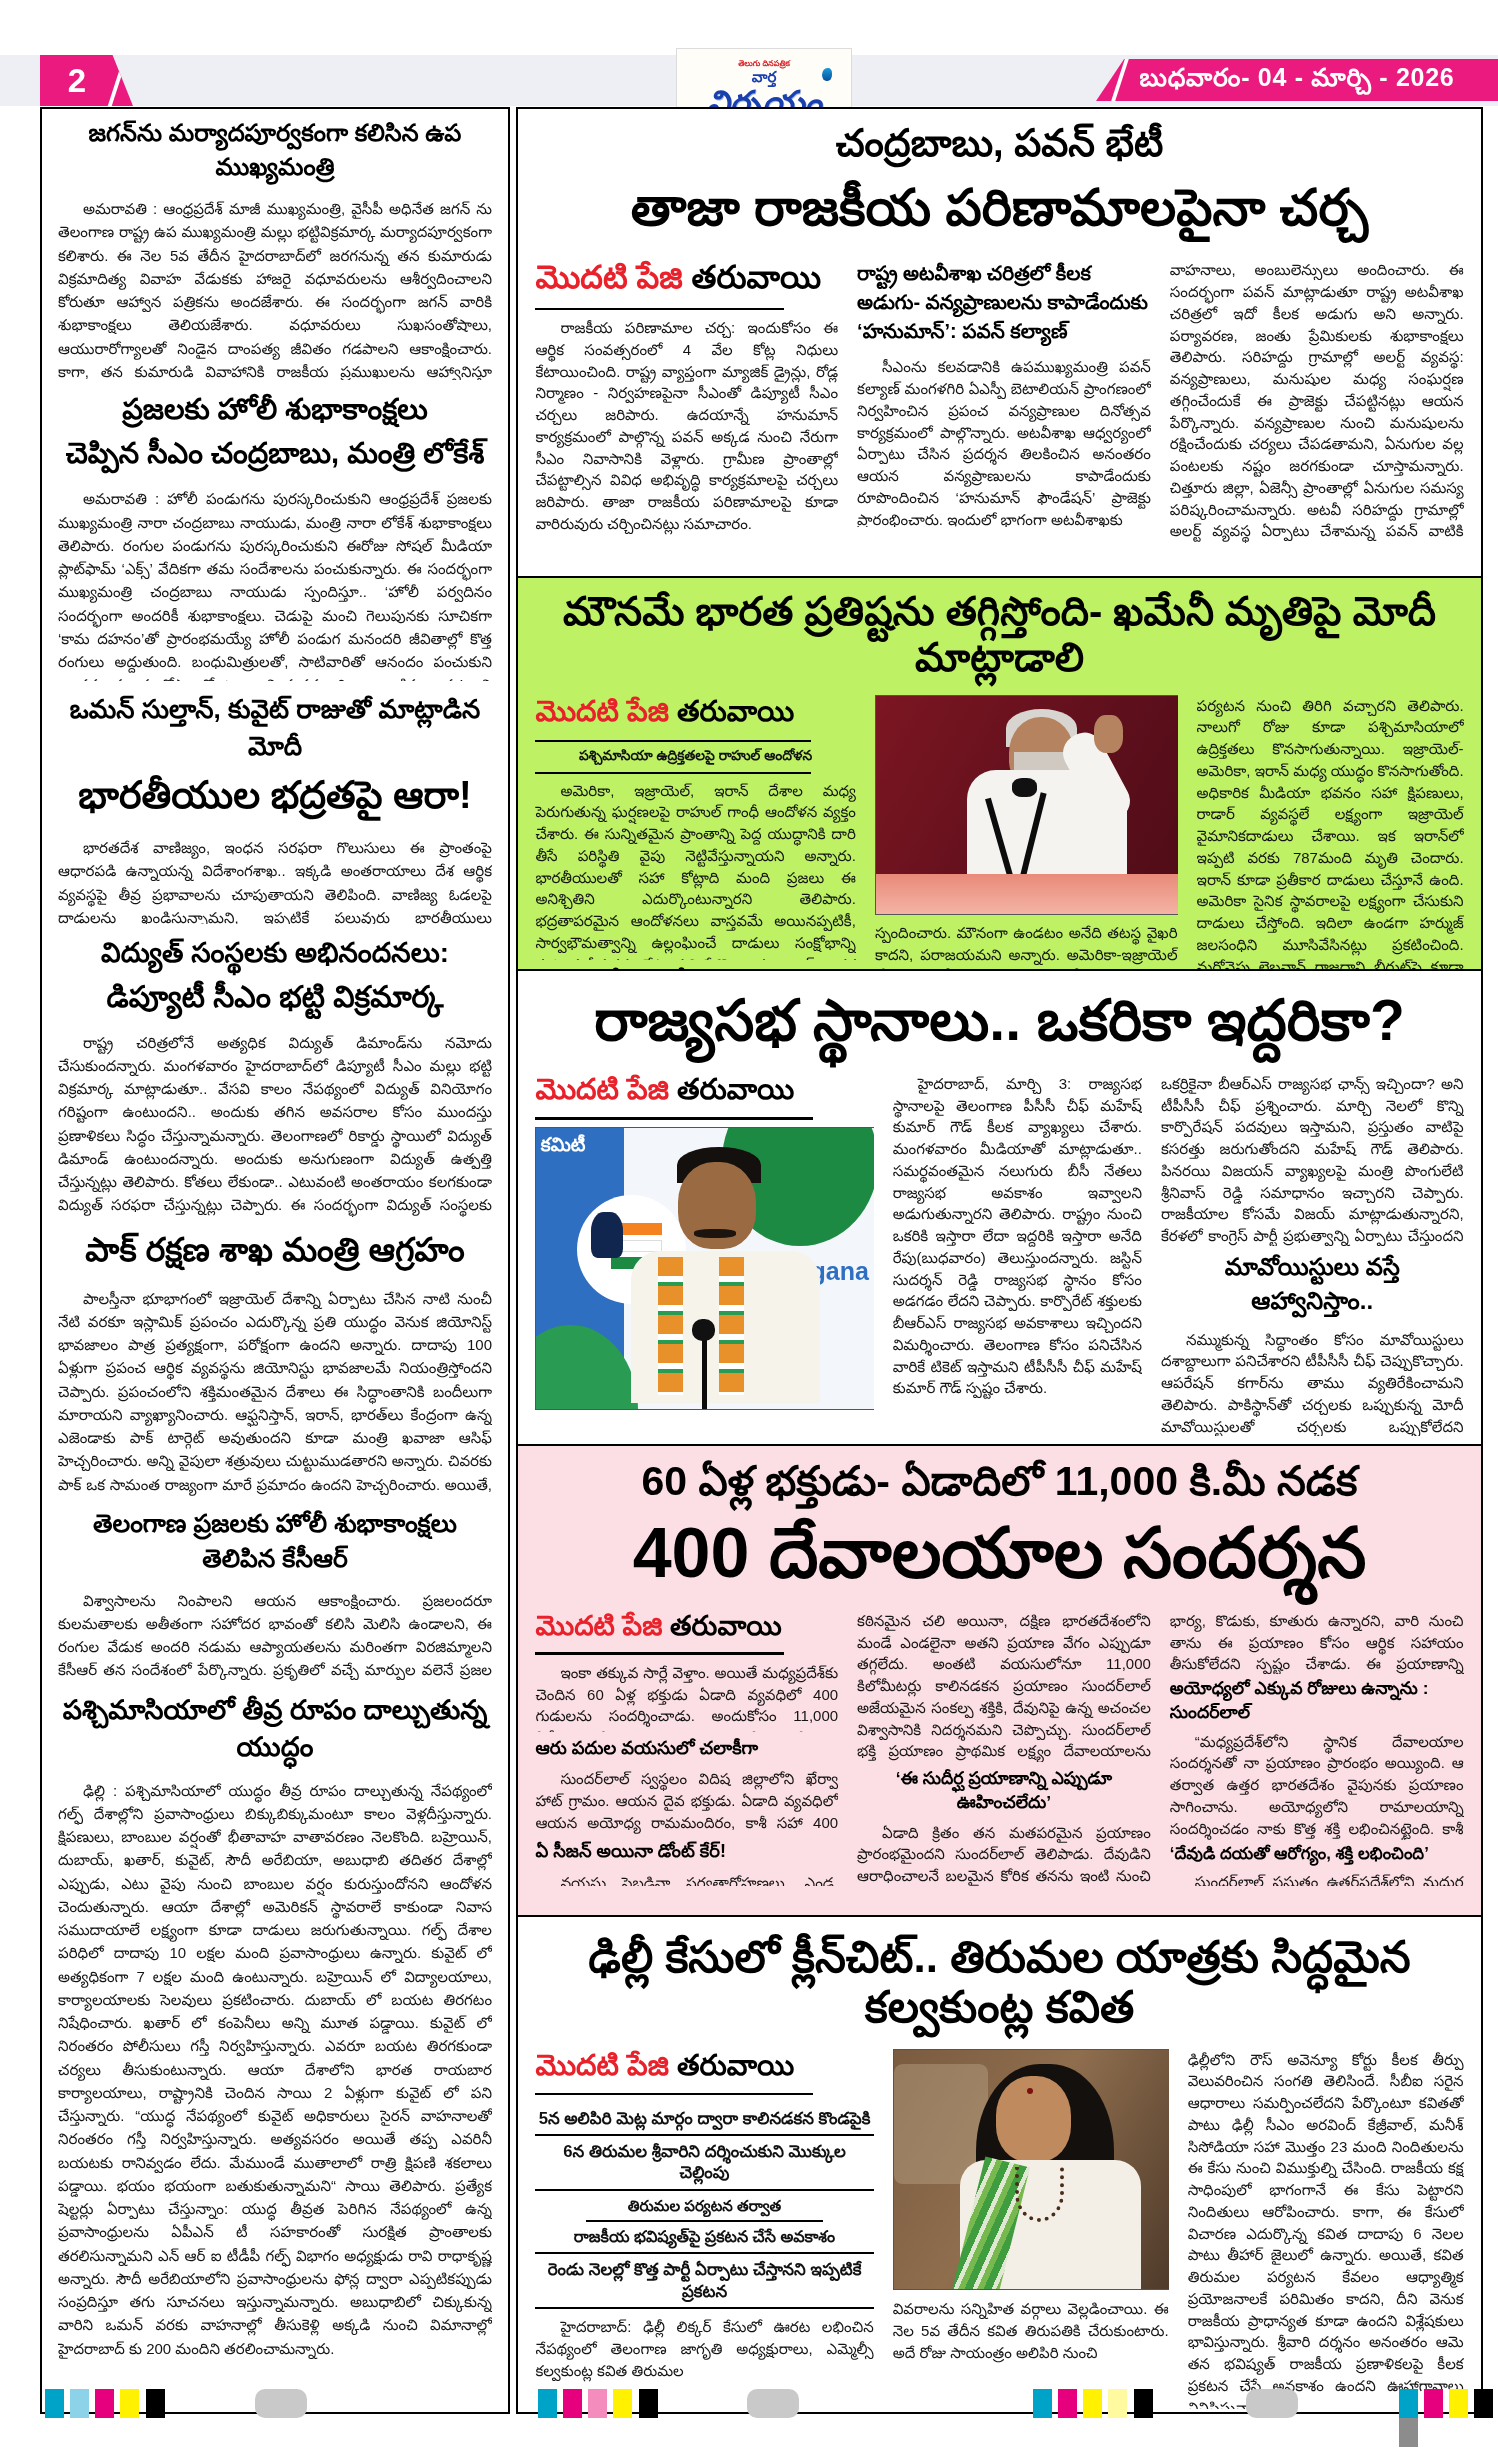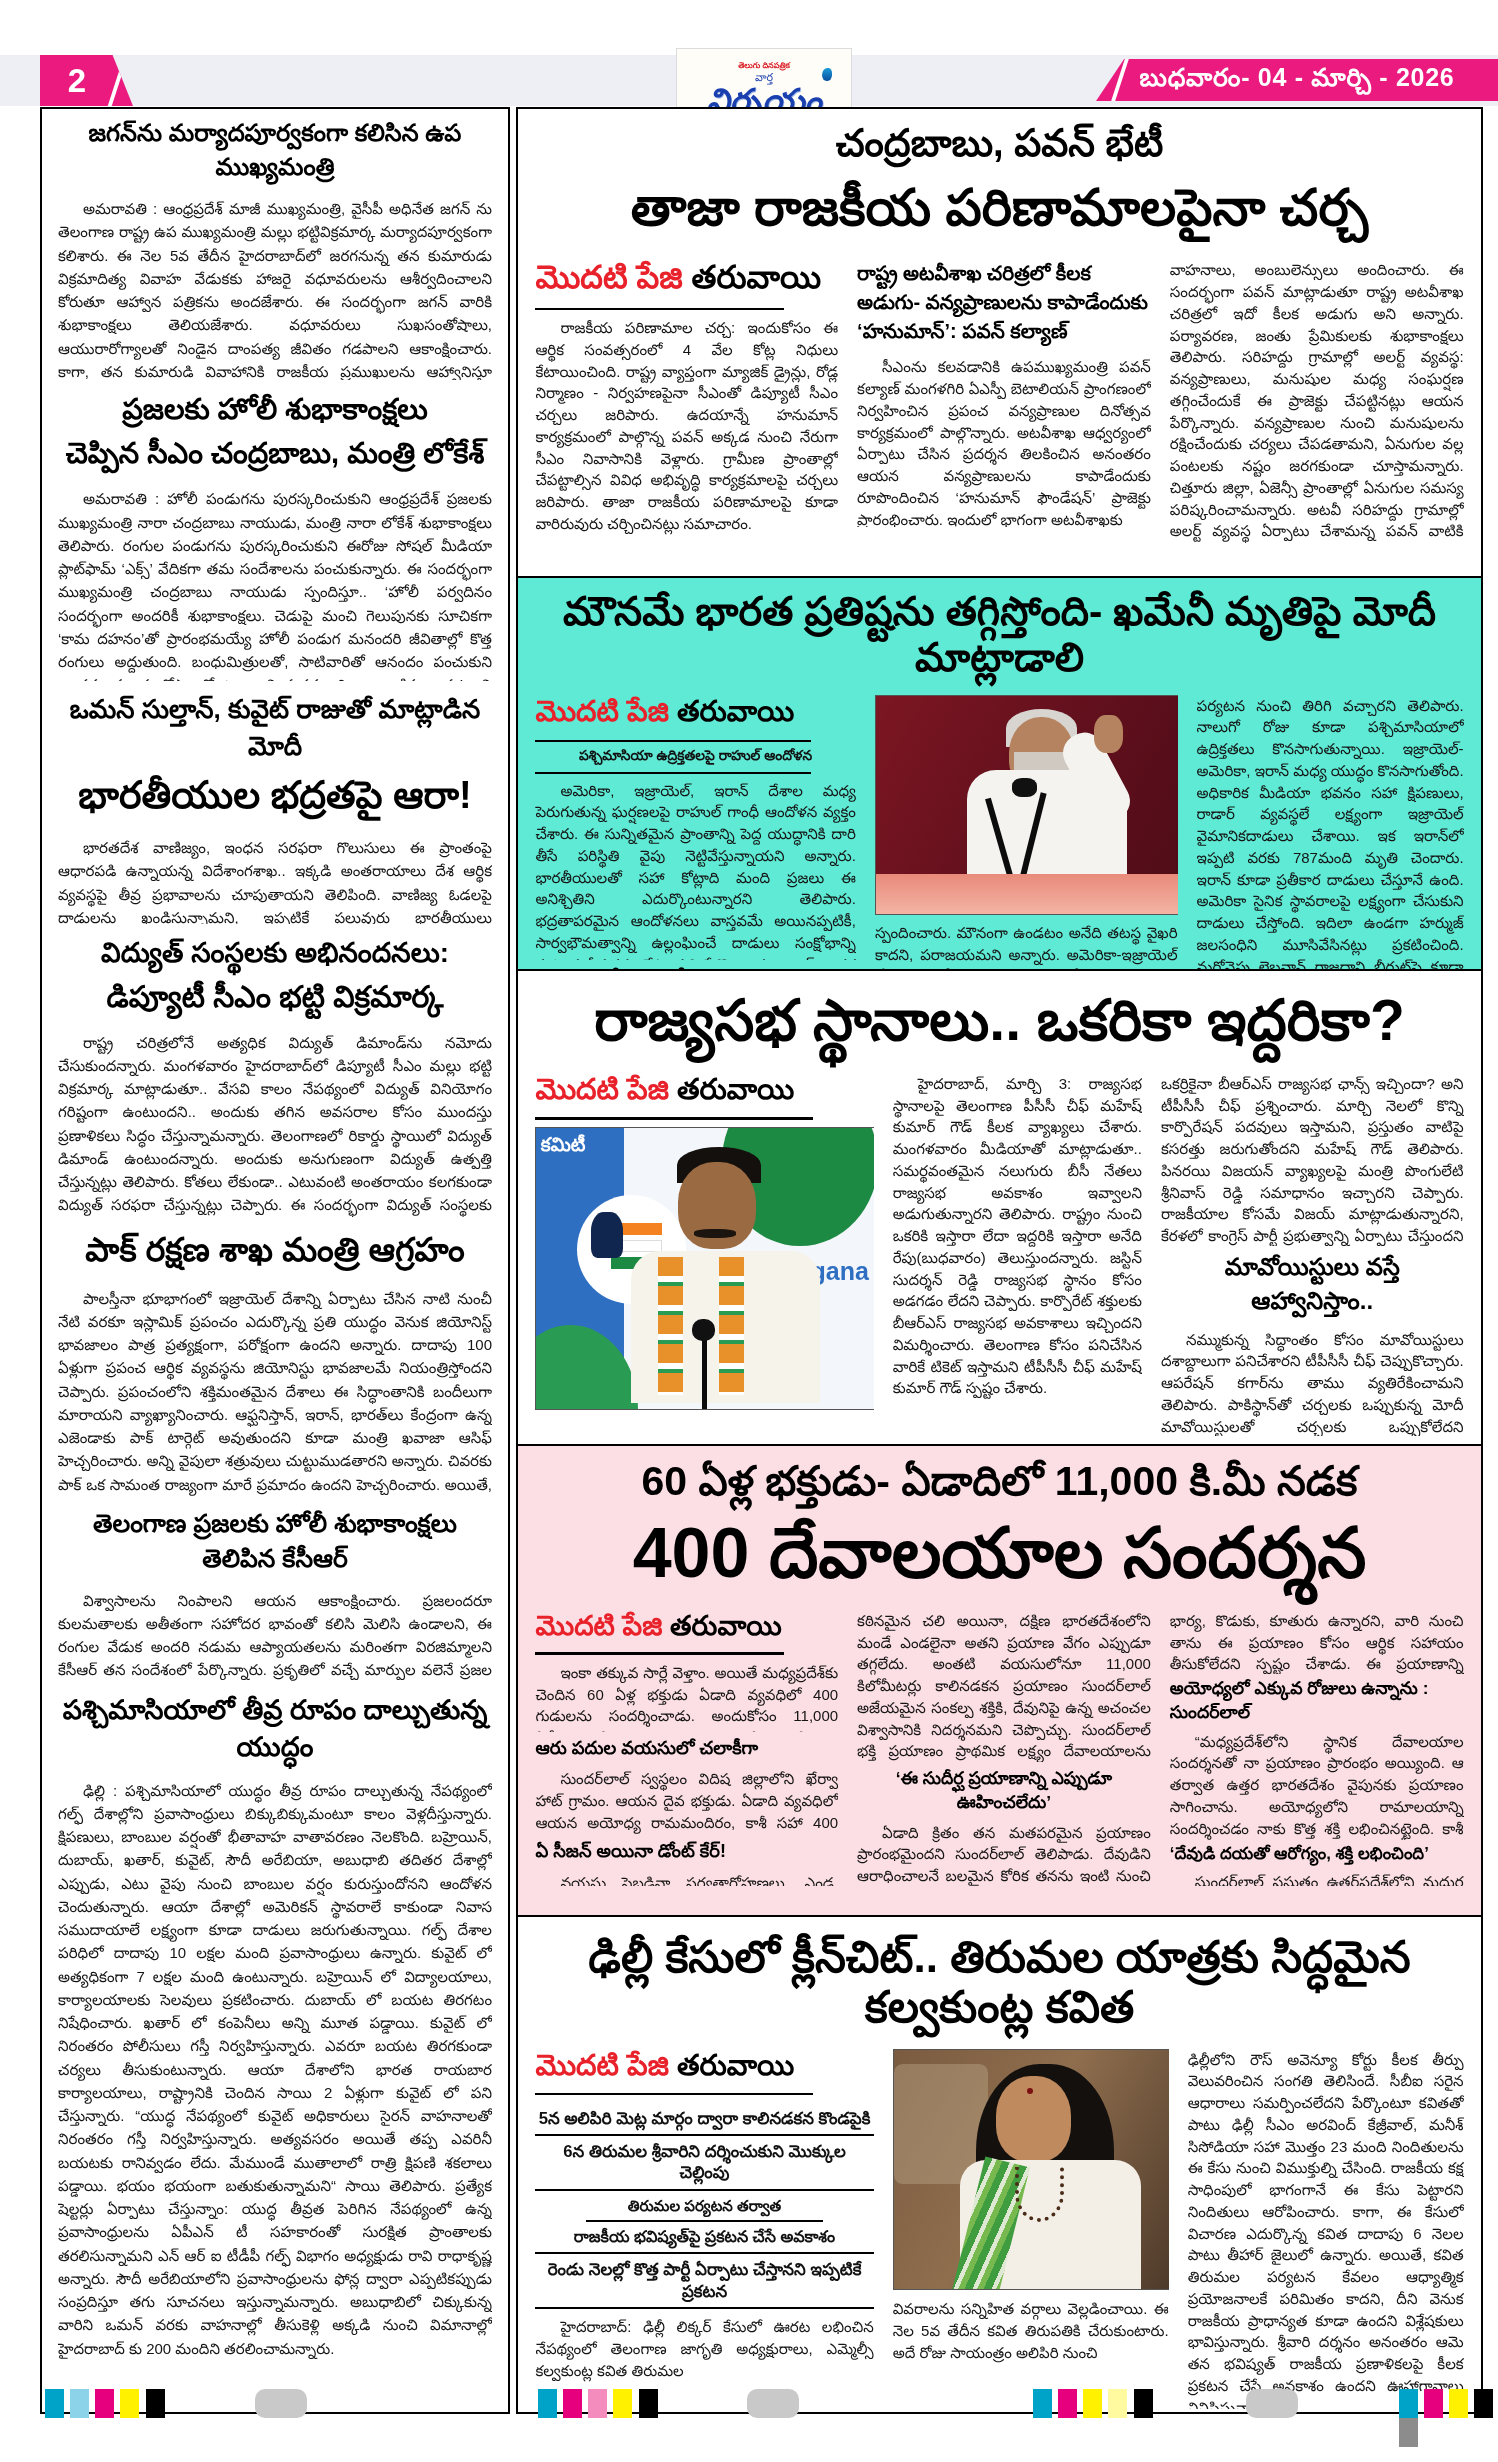--- a/index.html
+++ b/index.html
@@ -23,21 +23,21 @@
     display:flex;align-items:center;justify-content:center;
   }
   .date-band .slash{position:absolute;left:22px;top:0;width:4.4px;height:100%;background:#fff;transform:skewX(-18deg);}
   .date-text{color:#fff;font-size:25px;font-weight:bold;letter-spacing:0.7px;}
   .masthead{
     position:absolute;left:676px;top:48px;width:174px;height:93px;background:#fffdf8;
     border:0.7px solid #dcdcdc;display:flex;flex-direction:column;align-items:center;justify-content:center;
     text-align:center;line-height:1.1;
   }
   .mast-tagline{color:#d92027;font-size:8px;font-weight:bold;}
-  .mast-vaarta{color:#1a3fae;font-size:11px;font-weight:normal;}
+  .mast-vaarta{color:#1a3fae;font-size:15px;font-weight:bold;}
   .mast-title{color:#1a3fae;font-size:33px;font-weight:800;font-style:italic;text-shadow:0.7px 0.7px 0 #9db7e8;}
   .mast-web{color:#c86a12;font-size:6.5px;margin-top:2.2px;}
   .mast-bird{position:absolute;right:19px;top:19px;width:10px;height:13px;background:linear-gradient(180deg,#1a9cd8,#0b4f9e);border-radius:60% 40% 50% 50%;}
   
   .left-box{
     position:absolute;left:40px;top:107px;width:470px;height:2307px;background:#fff;
     border:2.2px solid #000;box-sizing:border-box;padding:10px 16px;overflow:hidden;
   }
   .right-box{
     position:absolute;left:516px;top:107px;width:967px;height:2307px;background:#fff;
@@ -197,21 +197,21 @@
       <div class="col" style="width:33%;">
         <div class="subhead" style="font-size:20px;line-height:1.45;">రాష్ట్ర అటవీశాఖ చరిత్రలో కీలక అడుగు- వన్యప్రాణులను కాపాడేందుకు ‘హనుమాన్’: పవన్ కల్యాణ్</div>
         <div class="body-text first-indent" style="height:171px;margin-top:10px;">సీఎంను కలవడానికి ఉపముఖ్యమంత్రి పవన్ కల్యాణ్ మంగళగిరి ఏఎస్పీ బెటాలియన్ ప్రాంగణంలో నిర్వహించిన ప్రపంచ వన్యప్రాణుల దినోత్సవ కార్యక్రమంలో పాల్గొన్నారు. అటవీశాఖ ఆధ్వర్యంలో ఏర్పాటు చేసిన ప్రదర్శన తిలకించిన అనంతరం ఆయన వన్యప్రాణులను కాపాడేందుకు రూపొందించిన ‘హనుమాన్ ఫౌండేషన్’ ప్రాజెక్టు ప్రారంభించారు. ఇందులో భాగంగా అటవీశాఖకు</div>
       </div>
       <div class="col" style="width:33%;">
         <div class="body-text" style="height:284px;">వాహనాలు, అంబులెన్సులు అందించారు. ఈ సందర్భంగా పవన్ మాట్లాడుతూ రాష్ట్ర అటవీశాఖ చరిత్రలో ఇదో కీలక అడుగు అని అన్నారు. పర్యావరణ, జంతు ప్రేమికులకు శుభాకాంక్షలు తెలిపారు. సరిహద్దు గ్రామాల్లో అలర్ట్ వ్యవస్థ: వన్యప్రాణులు, మనుషుల మధ్య సంఘర్షణ తగ్గించేందుకే ఈ ప్రాజెక్టు చేపట్టినట్లు ఆయన పేర్కొన్నారు. వన్యప్రాణుల నుంచి మనుషులను రక్షించేందుకు చర్యలు చేపడతామని, ఏనుగుల వల్ల పంటలకు నష్టం జరగకుండా చూస్తామన్నారు. చిత్తూరు జిల్లా, ఏజెన్సీ ప్రాంతాల్లో ఏనుగుల సమస్య పరిష్కరించామన్నారు. అటవీ సరిహద్దు గ్రామాల్లో అలర్ట్ వ్యవస్థ ఏర్పాటు చేశామన్న పవన్ వాటికి అండగా ఉన్న స్వచ్ఛంద సంస్థలకు అభినందనలు తెలిపారు.</div>
       </div>
     </div>
   </div>
 
-  <div class="r-art" style="height:395px;background:#5eead4;border-top:2.2px solid #000;border-bottom:2.2px solid #000;padding-top:10px;">
+  <div class="r-art" style="height:395px;background:#bef264;border-top:2.2px solid #000;border-bottom:2.2px solid #000;padding-top:10px;">
     <div class="r-headline" style="font-size:40px;padding:0 10px;">మౌనమే భారత ప్రతిష్టను తగ్గిస్తోంది- ఖమేనీ మృతిపై మోదీ మాట్లాడాలి</div>
     <div class="cols" style="margin-top:14.5px;height:312px;">
       <div class="col" style="width:36%;">
         <div class="contin" style="font-size:29px;">
           <span class="red">మొదటి పేజి</span><span class="blk"> తరువాయి</span>
         </div>
         <div class="hairline" style="width:86%;"></div>
         <div style="text-align:center;font-weight:bold;font-size:13.8px;">పశ్చిమాసియా ఉద్రిక్తతలపై రాహుల్ ఆందోళన</div>
         <div class="hairline" style="width:86%;"></div>
         <div class="body-text first-indent" style="height:180px;">అమెరికా, ఇజ్రాయెల్, ఇరాన్ దేశాల మధ్య పెరుగుతున్న ఘర్షణలపై రాహుల్ గాంధీ ఆందోళన వ్యక్తం చేశారు. ఈ సున్నితమైన ప్రాంతాన్ని పెద్ద యుద్ధానికి దారి తీసే పరిస్థితి వైపు నెట్టివేస్తున్నాయని అన్నారు. భారతీయులతో సహా కోట్లాది మంది ప్రజలు ఈ అనిశ్చితిని ఎదుర్కొంటున్నారని తెలిపారు. భద్రతాపరమైన ఆందోళనలు వాస్తవమే అయినప్పటికీ, సార్వభౌమత్వాన్ని ఉల్లంఘించే దాడులు సంక్షోభాన్ని మరింత తీవ్రతరం చేస్తాయని పేర్కొన్నారు. ఇరాన్, ఇతర పశ్చిమాసియా దేశాలపై చేస్తున్న దాడులను ఖండించాల్సిందే అని చెప్పారు. ఇది మరింత హింసకు దారి తీస్తుందని తెలిపారు. సంభాషణ, సహనం మాత్రమే శాంతికి మార్గమని రాహుల్ గాంధీ అన్నారు.</div>

